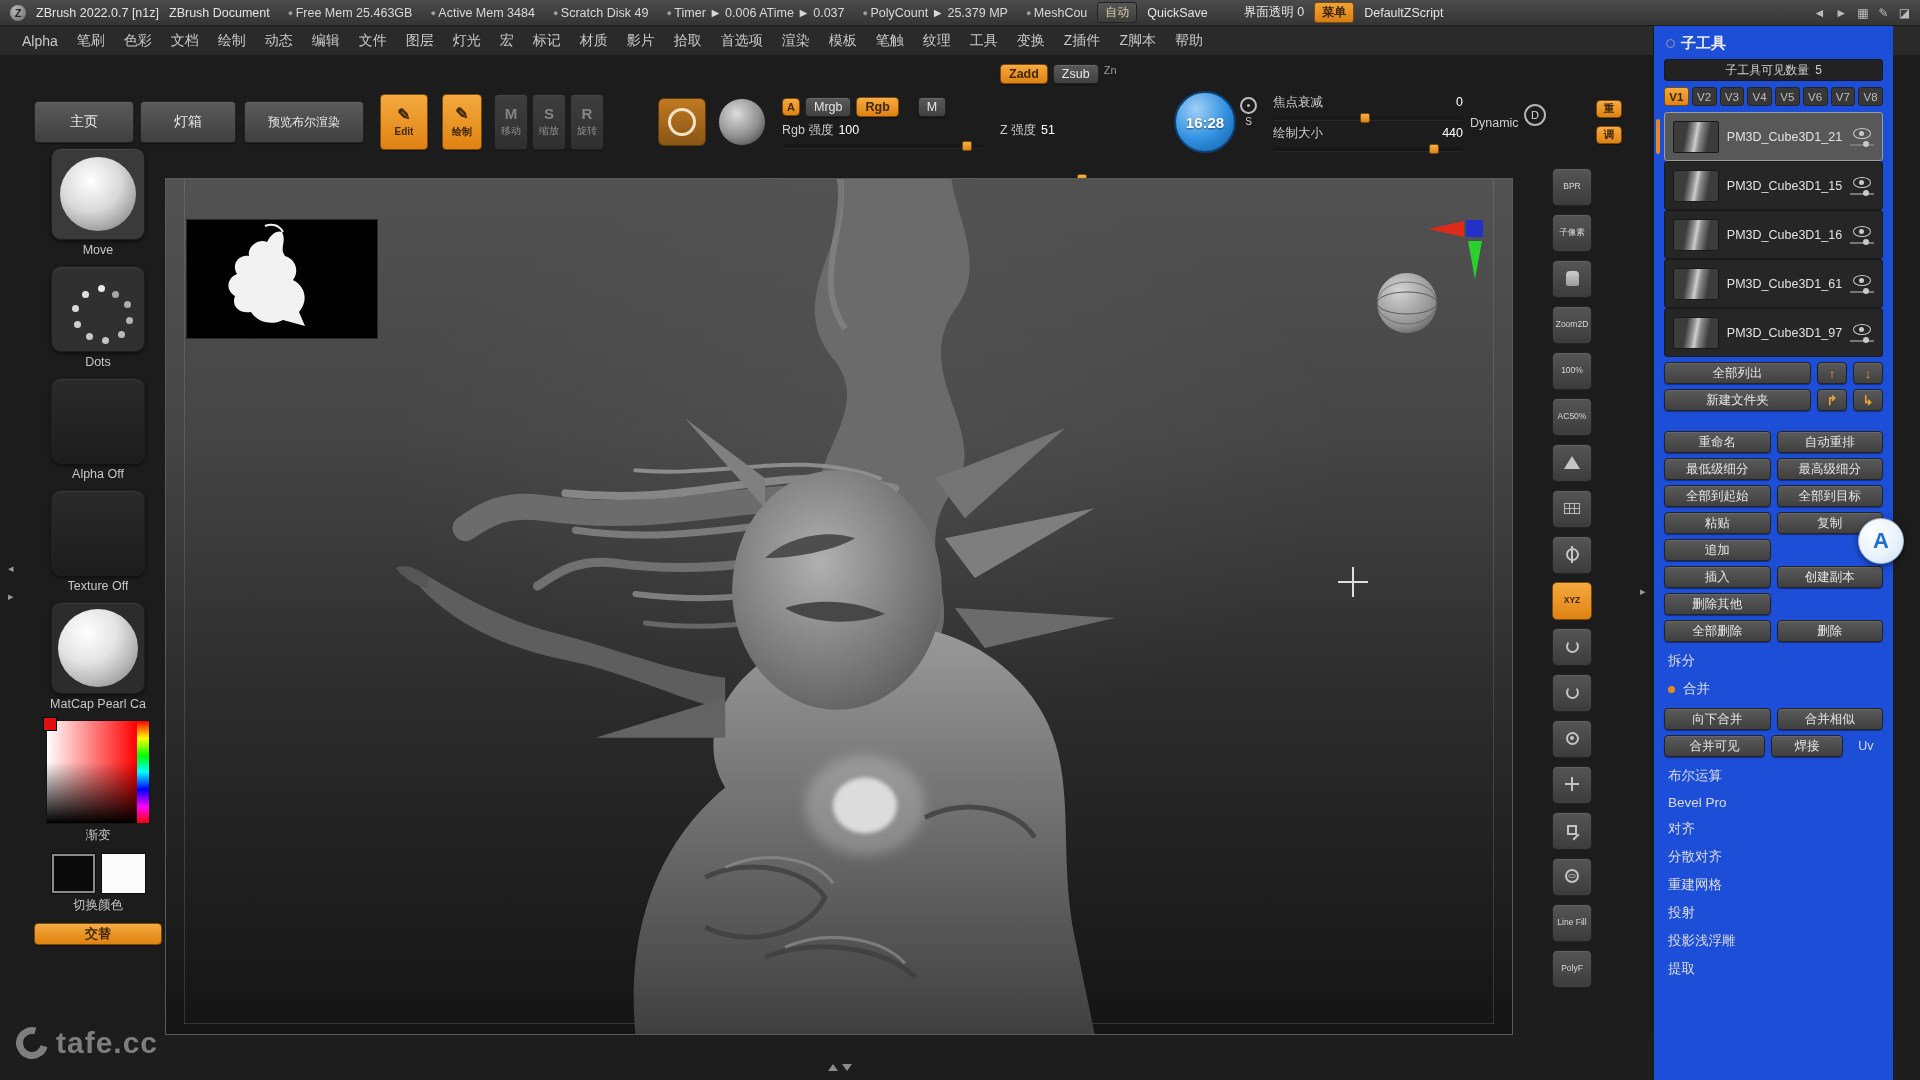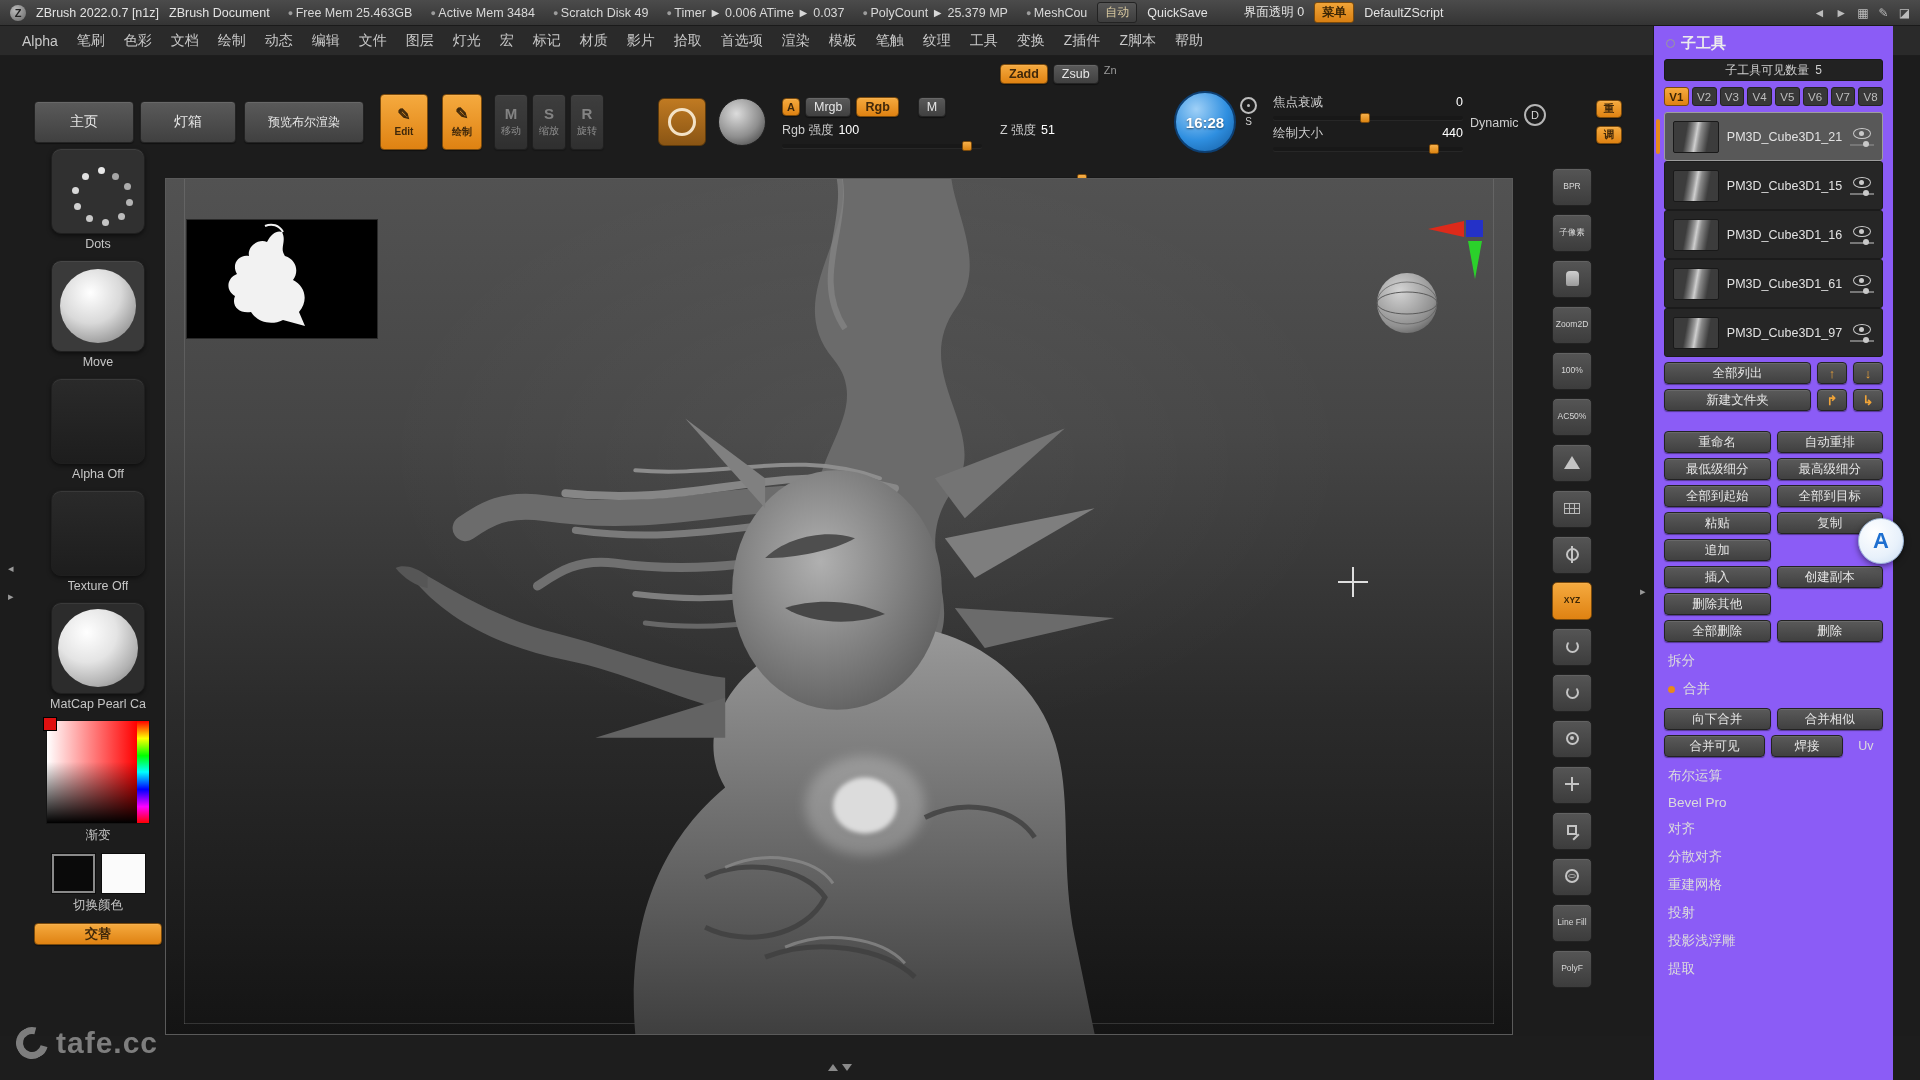--- a/index.html
+++ b/index.html
@@ -154,21 +154,21 @@
   .ic-move{width:14px;height:14px;}
   .ic-move::before,.ic-move::after{content:"";position:absolute;background:#c4c4c4;}
   .ic-move::before{left:6px;top:0;width:2px;height:14px;}
   .ic-move::after{top:6px;left:0;height:2px;width:14px;}
   .ic-scale{width:10px;height:10px;border:2px solid #c4c4c4;}
   .ic-scale::after{content:"";position:absolute;right:-5px;bottom:-5px;width:8px;height:2px;background:#c4c4c4;transform:rotate(-45deg);}
   .ic-gyro{width:14px;height:14px;border:2px solid #c4c4c4;border-radius:50%;}
   .ic-gyro::after{content:"";position:absolute;inset:1px;border:1.5px solid #c4c4c4;border-radius:50%;transform:scaleY(.45);}
 
   
-  .right-panel{position:absolute;left:1653px;top:26px;width:240px;height:1054px;background:#8b5cf6;
+  .right-panel{position:absolute;left:1653px;top:26px;width:240px;height:1054px;background:#1d4ed8;
     border-left:1px solid #1a1a1a;box-sizing:border-box;padding:6px 0 0 0;}
   .panel-header{display:flex;align-items:center;gap:6px;padding:2px 12px 6px;font-size:15px;color:#ececec;font-weight:bold;}
   .panel-header .hdr-dot{width:7px;height:7px;border:1.5px solid #9a9a9a;border-radius:50%;}
   .count-bar{margin:0 10px 6px;height:20px;background:#222;border:1px solid #191919;border-radius:3px;
     display:flex;align-items:center;justify-content:center;gap:6px;font-size:12px;color:#cfcfcf;}
   .vtabs{display:flex;gap:3px;margin:0 10px 6px;}
   .vtab{flex:1;height:19px;border-radius:3px;display:flex;align-items:center;justify-content:center;
     font-size:11.5px;color:#bdbdbd;background:#383838;border:1px solid #242424;box-sizing:border-box;}
   .vtab.active{background:linear-gradient(#f5aa3f,#df8212);color:#3c2605;font-weight:bold;border-color:#7a4a0c;}
   .subtool-list{margin:0 10px;display:flex;flex-direction:column;gap:0;}
@@ -358,26 +358,26 @@
   </div>
 </div>
 
 <span class="dyn-label">Dynamic</span>
 <span class="d-circle">D</span>
 <button class="btn orange mini-chip" style="left:1596px;top:100px;">重</button>
 <button class="btn orange mini-chip" style="left:1596px;top:126px;">调</button>
 
 <div class="left-palette">
   <div class="pal-item">
+    <div class="thumb brush-thumb"></div>
+    <span class="pal-label">Move</span>
+  </div>
+  <div class="pal-item">
     <div class="thumb dots-thumb"></div>
     <span class="pal-label">Dots</span>
-  </div>
-  <div class="pal-item">
-    <div class="thumb brush-thumb"></div>
-    <span class="pal-label">Move</span>
   </div>
   <div class="pal-item">
     <div class="thumb flat-thumb"></div>
     <span class="pal-label">Alpha Off</span>
   </div>
   <div class="pal-item">
     <div class="thumb flat-thumb"></div>
     <span class="pal-label">Texture Off</span>
   </div>
   <div class="pal-item">

